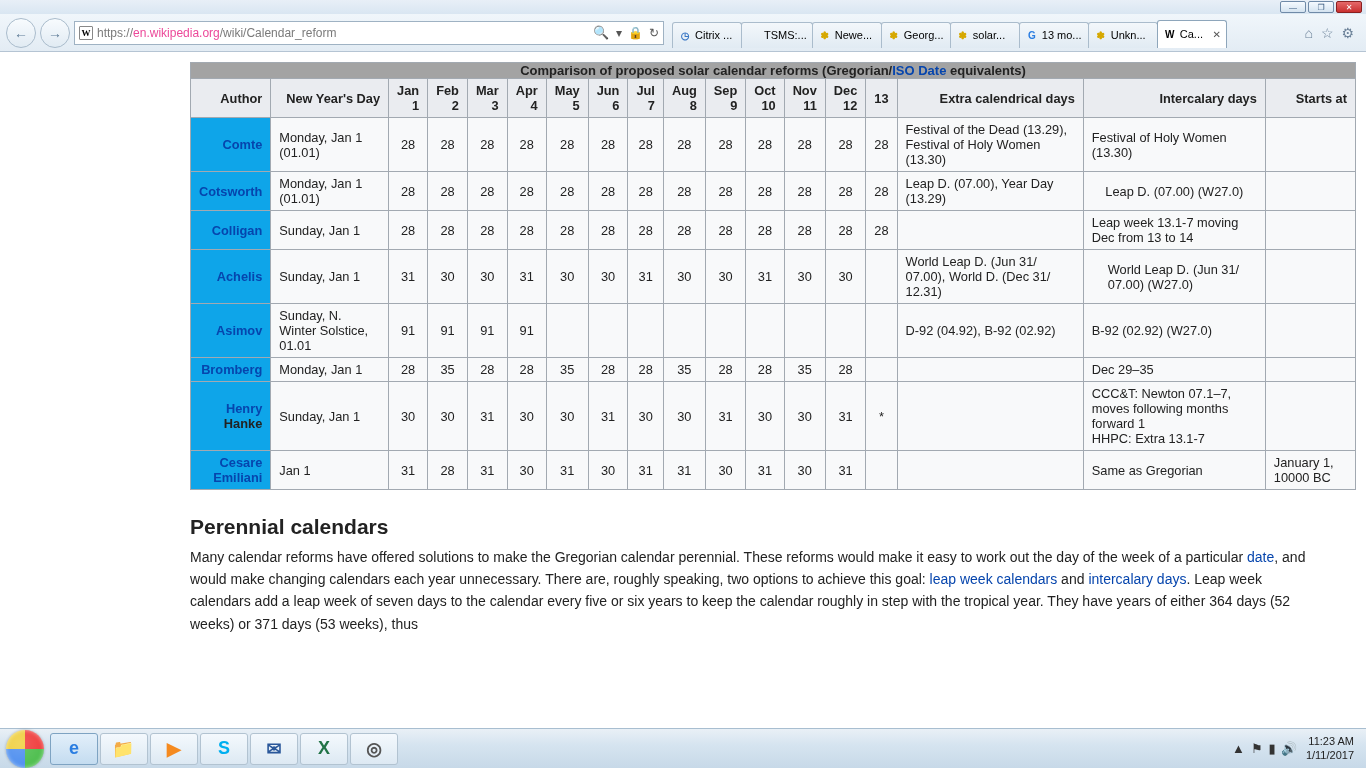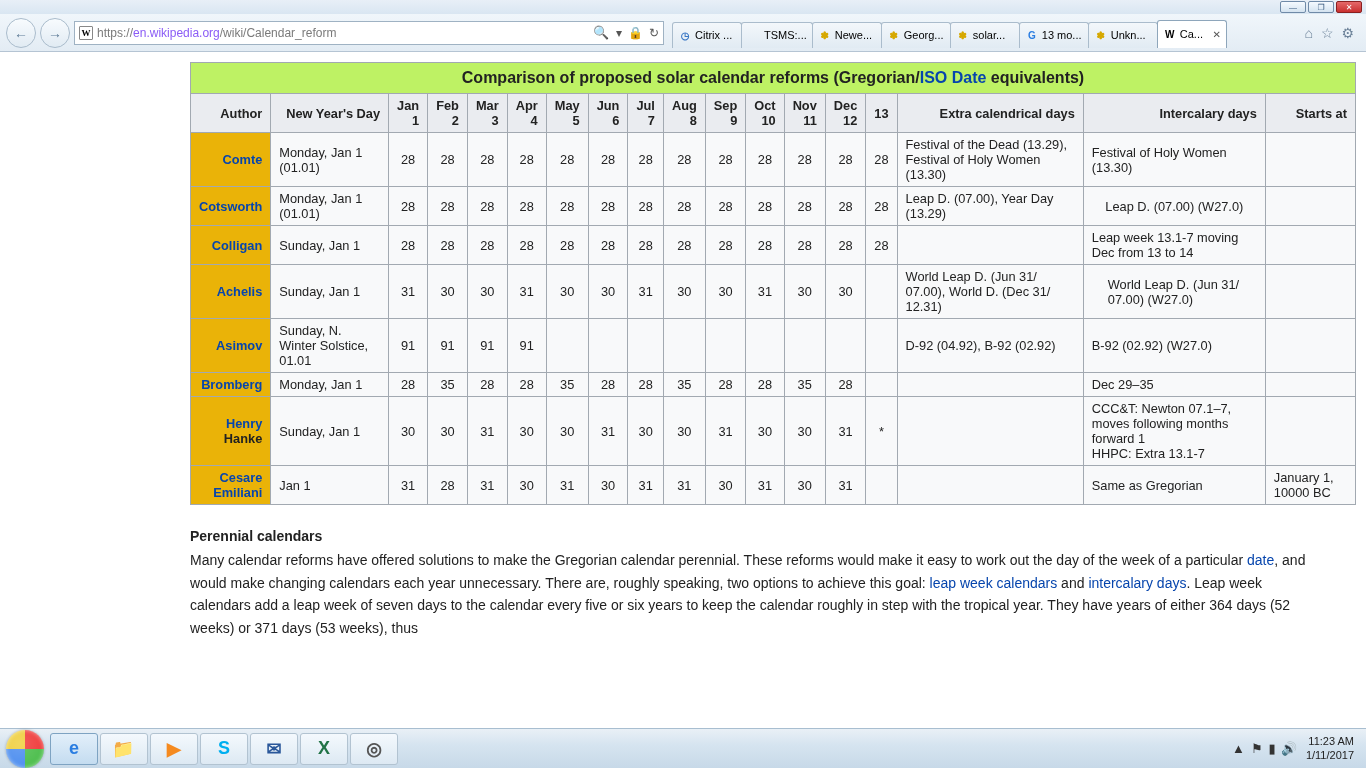--- a/index.html
+++ b/index.html
@@ -27,32 +27,32 @@
 .tab .tlabel { overflow: hidden; text-overflow: ellipsis; color: #000; }
 .tab .tclose { margin-left: auto; font-size: 10px; color: #555; padding-left: 2px; }
 .ierighticons { margin-left: auto; display: flex; gap: 8px; padding-right: 6px; font-size: 14px; color: #6c8299; }
 
 
 .page { flex: 1; background: #fff; overflow-y: scroll; overflow-x: hidden; }
 .page-inner { padding: 10px 10px 10px 190px; }
 
 
 .wikitable { border-collapse: collapse; background: #f8f9fa; font-size: 12.8px; color: #222; }
-.wikitable caption { caption-side: top; font-weight: bold; padding: 6px; background: #bef264; border: 1px solid #a2a9b1; border-bottom: none; font-size: 16px; }
+.wikitable caption { caption-side: top; font-weight: bold; background: #a3a3a3; border: 1px solid #a2a9b1; border-bottom: none; font-size: 13px; }
 .wikitable caption a { color: #0645ad; text-decoration: none; }
 .wikitable th, .wikitable td { border: 1px solid #a2a9b1; padding: 4px 8px; }
 .wikitable th { background: #eaecf0; text-align: right; font-weight: bold; }
-.wikitable th.rowhead { background: #eab308; }
+.wikitable th.rowhead { background: #0ea5e9; }
 .wikitable th a { color: #0645ad; text-decoration: none; font-weight: bold; }
 .wikitable td { background: #f8f9fa; text-align: left; }
 .wikitable td.num { text-align: center; }
 
 
 .prose { margin-top: 20px; font-size: 14px; line-height: 1.6; color: #222; max-width: 1130px; }
-.prose h3 { font-size: 14px; font-weight: bold; font-family: Arial, sans-serif; margin-bottom: 2px; }
+.prose h3 { font-size: 21px; font-weight: bold; font-family: Arial, sans-serif; margin-bottom: 2px; }
 .prose .seealso { font-style: italic; font-size: 13px; margin: 2px 0 12px 18px; }
 .prose a { color: #0645ad; text-decoration: none; }
 .prose p { margin-bottom: 8px; }
 
 
 .page::-webkit-scrollbar { width: 17px; }
 .page::-webkit-scrollbar-track { background: #f0f0f0; border-left: 1px solid #d4d4d4; }
 .page::-webkit-scrollbar-thumb { background: #c2cdd8; border: 1px solid #9fb2c3; border-radius: 2px; }
 
 
@@ -71,21 +71,21 @@
   <div class="winbtn">—</div>
   <div class="winbtn">❐</div>
   <div class="winbtn close">✕</div>
 </div>
 
 <div class="ietoolbar">
   <div class="navbtn">←</div>
   <div class="navbtn">→</div>
   <div class="addrbar">
     <span class="favicon">W</span>
-    <span class="addrurl"><span class="gray">https://</span><span style="color:#8b5cf6">en.wikipedia.org</span><span class="gray">/wiki/Calendar_reform</span></span>
+    <span class="addrurl"><span class="gray">https://</span><span style="color:#ec4899">en.wikipedia.org</span><span class="gray">/wiki/Calendar_reform</span></span>
     <span class="addrright">
       <span class="searchglyph">🔍</span>
       <span>▾</span>
       <span>🔒</span>
       <span>↻</span>
     </span>
   </div>
   <div class="tabsrow" id="tabsrow">
       <div class="tab">
         <span class="ticon" style="color: rgb(58, 119, 197); font-weight: bold;">◷</span>

